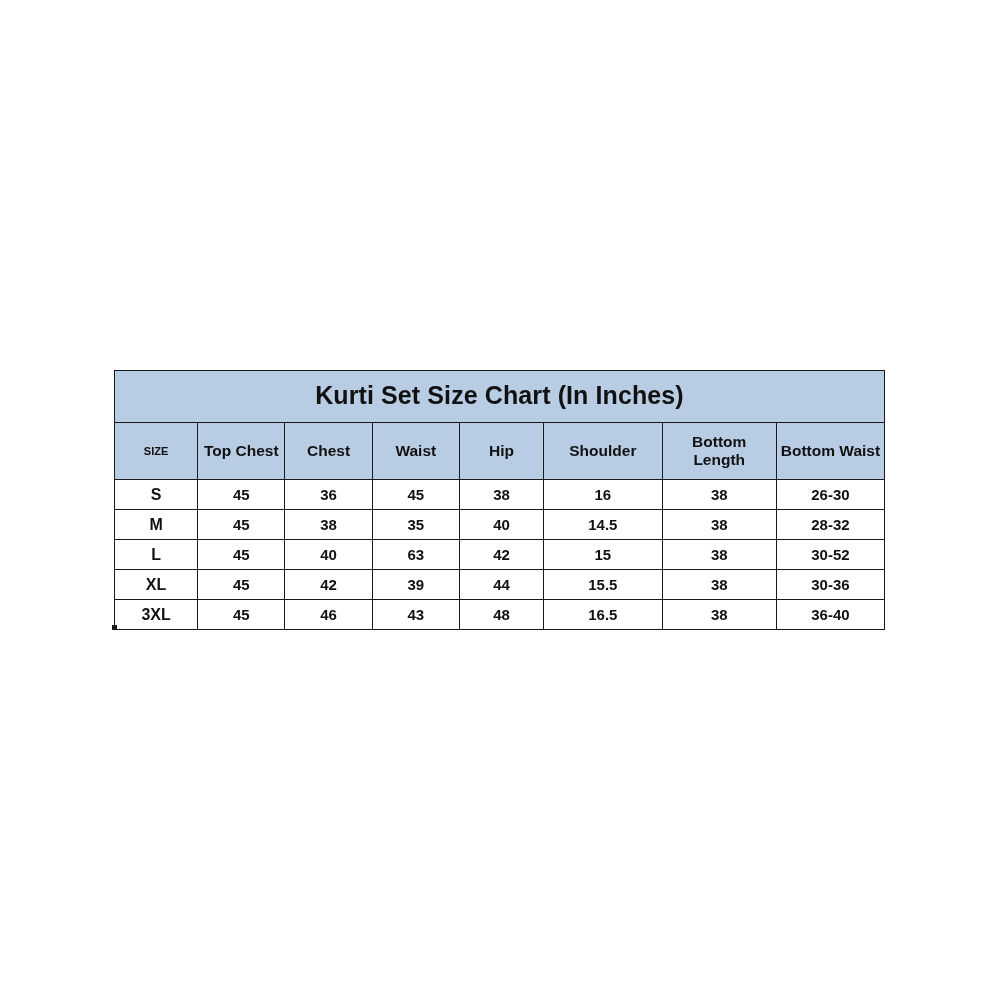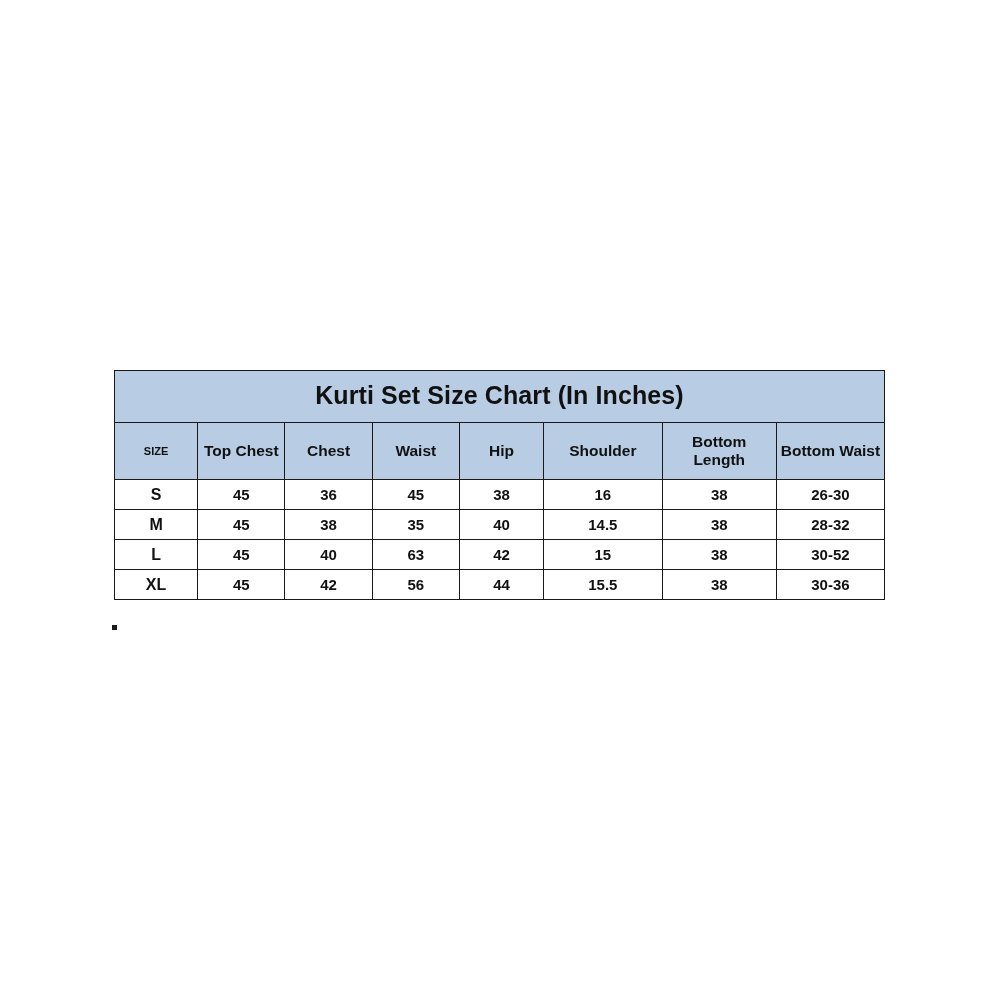--- a/index.html
+++ b/index.html
@@ -148,25 +148,35 @@
           <td>63</td>
           <td>42</td>
           <td>15</td>
           <td>38</td>
           <td>30-52</td>
         </tr>
         <tr>
           <td class="size-label">XL</td>
           <td>45</td>
           <td>42</td>
-          <td>56</td>
+          <td>39</td>
           <td>44</td>
           <td>15.5</td>
           <td>38</td>
           <td>30-36</td>
+        </tr>
+        <tr>
+          <td class="size-label">3XL</td>
+          <td>45</td>
+          <td>46</td>
+          <td>43</td>
+          <td>48</td>
+          <td>16.5</td>
+          <td>38</td>
+          <td>36-40</td>
         </tr>
       </tbody>
     </table>
   </div>
 
   <div class="corner-tick"></div>
 
 </div>
 
 </body></html>

